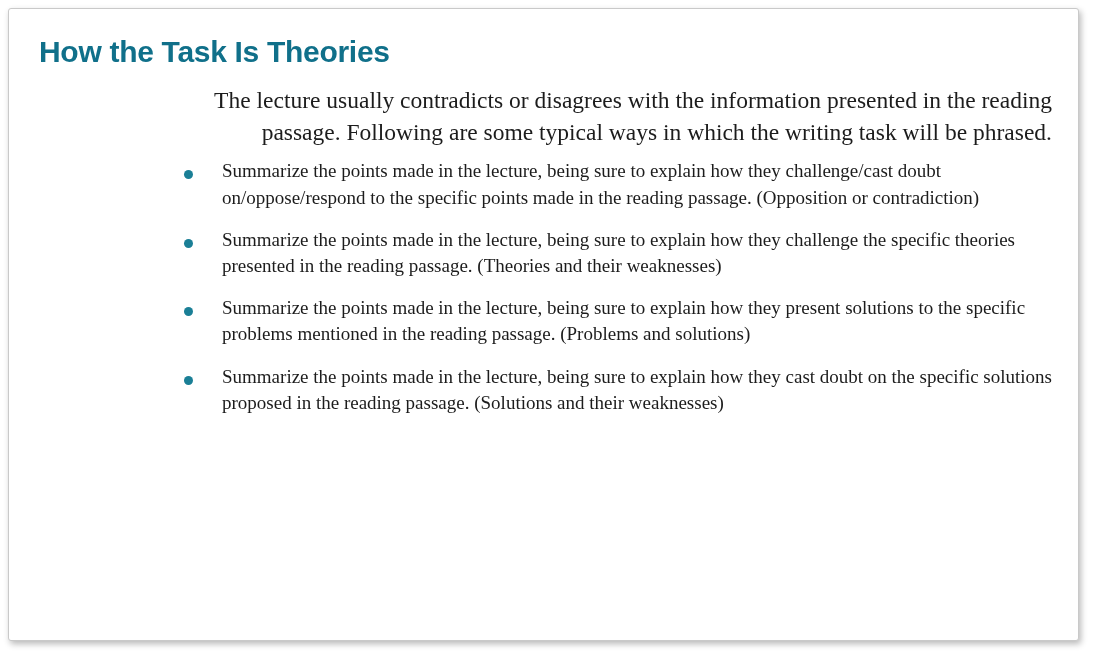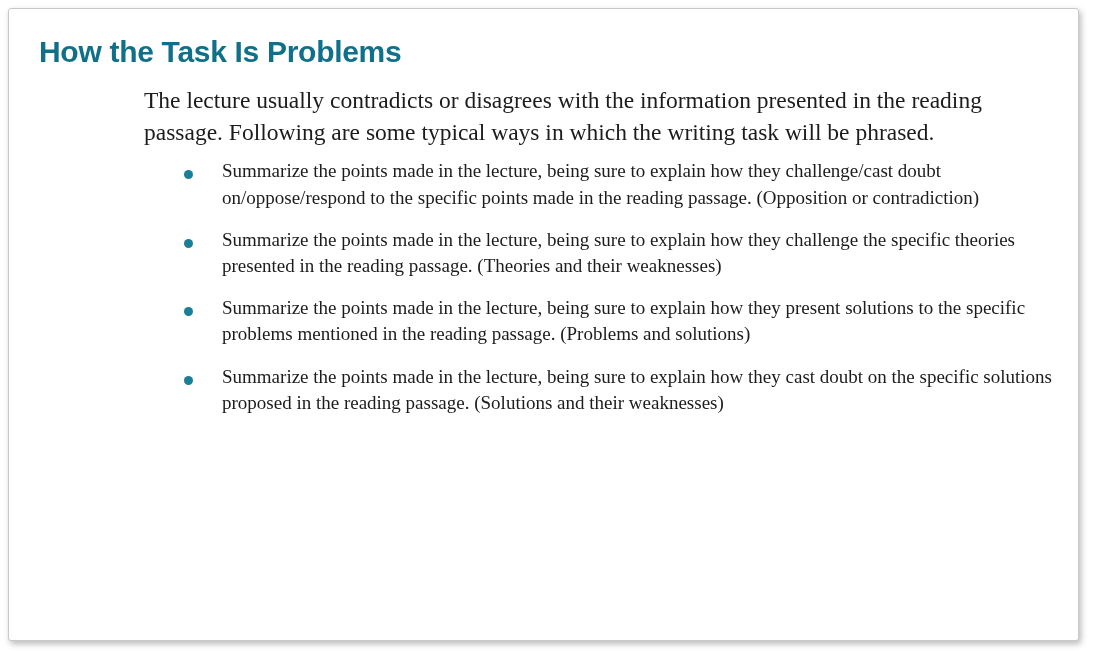--- a/index.html
+++ b/index.html
@@ -38,21 +38,21 @@
     color: #10708a;
     margin: 0 0 16px 0;
     line-height: 1.1;
   }
   .intro {
     margin: 10px 0 10px 105px;
     font-size: 23.5px;
     line-height: 1.37;
     color: #1c1c1c;
     max-width: 918px;
-    text-align: left;
+    text-align: right;
   }
   ul.bullets {
     list-style: none;
     margin: 0;
     padding: 0;
   }
   ul.bullets li {
     position: relative;
     margin: 0 0 16px 145px;
     padding-left: 38px;
@@ -73,21 +73,21 @@
     border-radius: 50%;
     background: #1a7f96;
     display: block;
   }
 </style>
 </head>
 <body>
 
 <div class="page">
   <div class="card">
-    <h1 class="title">How the Task Is Problems</h1>
+    <h1 class="title">How the Task Is Theories</h1>
     <p class="intro">The lecture usually contradicts or disagrees with the information presented in the reading passage. Following are some typical ways in which the writing task will be phrased.</p>
     <ul class="bullets">
       <li>
         <span class="dot"></span>
         <span>Summarize the points made in the lecture, being sure to explain how they challenge/cast doubt on/oppose/respond to the specific points made in the reading passage. (Opposition or contradiction)</span>
       </li>
       <li>
         <span class="dot"></span>
         <span>Summarize the points made in the lecture, being sure to explain how they challenge the specific theories presented in the reading passage. (Theories and their weaknesses)</span>
       </li>

